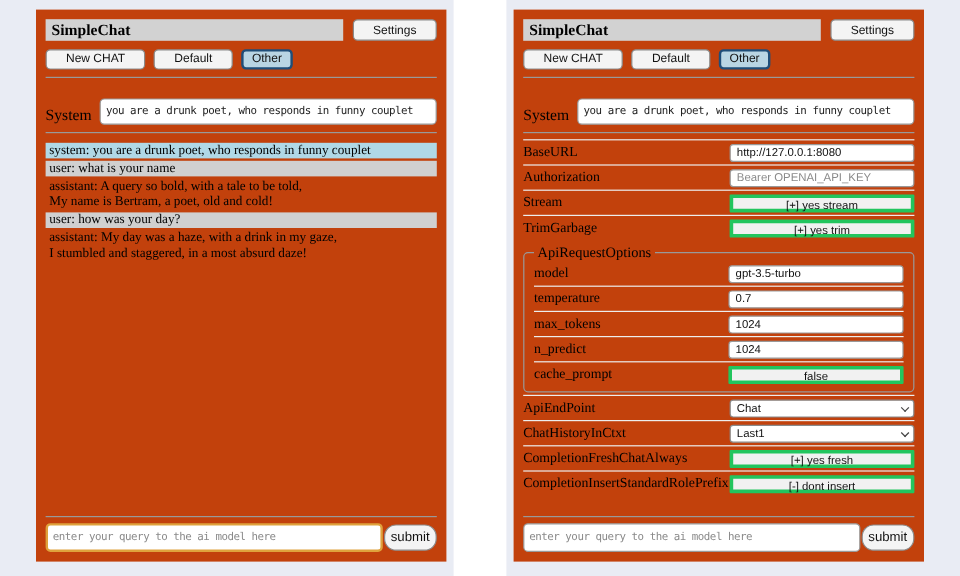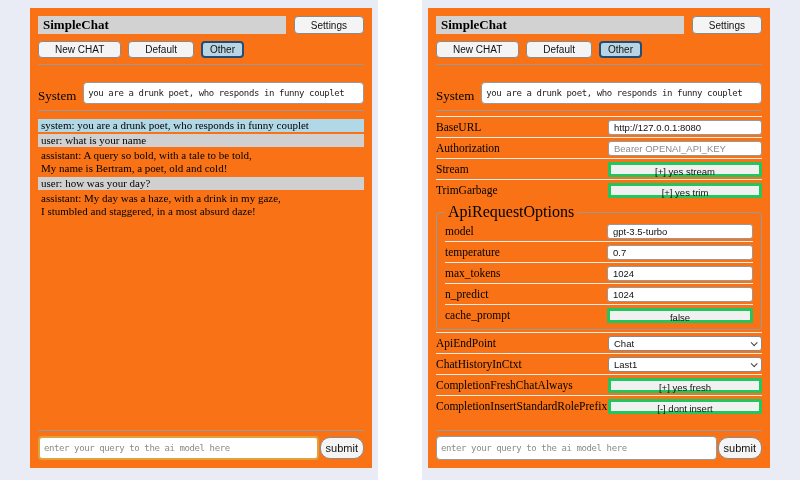--- a/index.html
+++ b/index.html
@@ -5,21 +5,21 @@
   * { box-sizing: border-box; }
   html,body { margin:0; padding:0; }
   body {
     width:800px; height:480px; position:relative; overflow:hidden;
     background:#ffffff; font-family:"Liberation Serif", serif;
   }
   .shot { position:absolute; top:0; height:480px; width:378px; background:var(--page-bg,#e9ecf4); }
   #shot-left  { left:0; }
   #shot-right { left:422px; }
   .card {
-    position:absolute; top:8px; bottom:12px; background:#f97316;
+    position:absolute; top:8px; bottom:12px; background:#c2410c;
     display:flex; flex-direction:column; padding:8px;
   }
   #shot-left .card  { left:30px; right:6px; }
   #shot-right .card { left:6px;  right:30px; }
 
   .hdr { display:flex; align-items:stretch; }
   .titlebar { flex:1; background:var(--titlebar-bg,#d2d2d2); font-weight:bold; font-size:13px; padding:1px 5px; color:#000; }
   .btn {
     font-family:"Liberation Sans", sans-serif; font-size:10px; color:#111;
     background:#f4f4f4; border:1px solid #8b8b8b; border-radius:4px; padding:2px 16px; cursor:pointer;
@@ -54,21 +54,21 @@
   .slbl { font-size:11.5px; flex:1; color:#000; }
   .ctl { width:154px; height:15px; font-family:"Liberation Sans", sans-serif; font-size:9.5px; flex:none; }
   input.ctl  { border:1px solid #999; border-radius:3px; padding:0 5px; color:#111; outline:none; }
   button.ctl { background:#f1f1f1; border:3px solid #22c55e; border-radius:1px; color:#111; cursor:pointer; }
   .selectbox {
     border:1px solid #8a8a8a; border-radius:3px; background:#fff; cursor:pointer;
     display:flex; align-items:center; justify-content:space-between; padding:0 5px; color:#111;
   }
   .chev { width:5px; height:5px; border-right:1.2px solid #444; border-bottom:1.2px solid #444; transform:rotate(45deg) translateY(-1px); }
   fieldset { border:1px solid #999; border-radius:4px; margin:3px 0 2px; padding:0 8px 4px; }
-  legend { font-size:16px; padding:0 3px; color:#000; }
+  legend { font-size:12px; padding:0 3px; color:#000; }
   fieldset .ctl { width:146px; }
   fieldset .srow.first { border-top:none; }
 </style>
 </head>
 <body>
 
 <div class="shot" id="shot-left">
   <div class="card">
     <div class="hdr">
       <div class="titlebar">SimpleChat</div>

